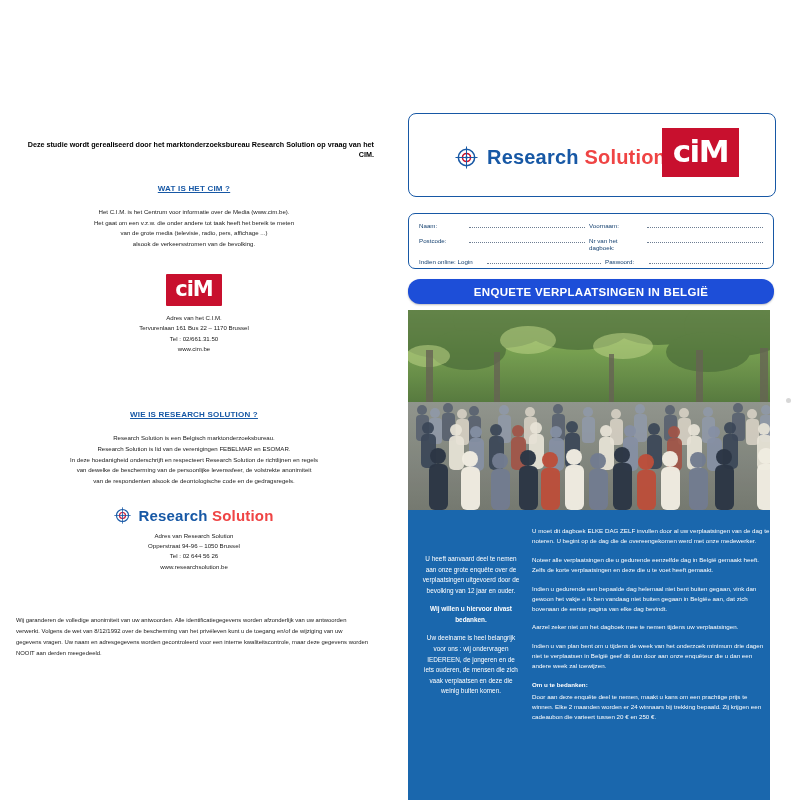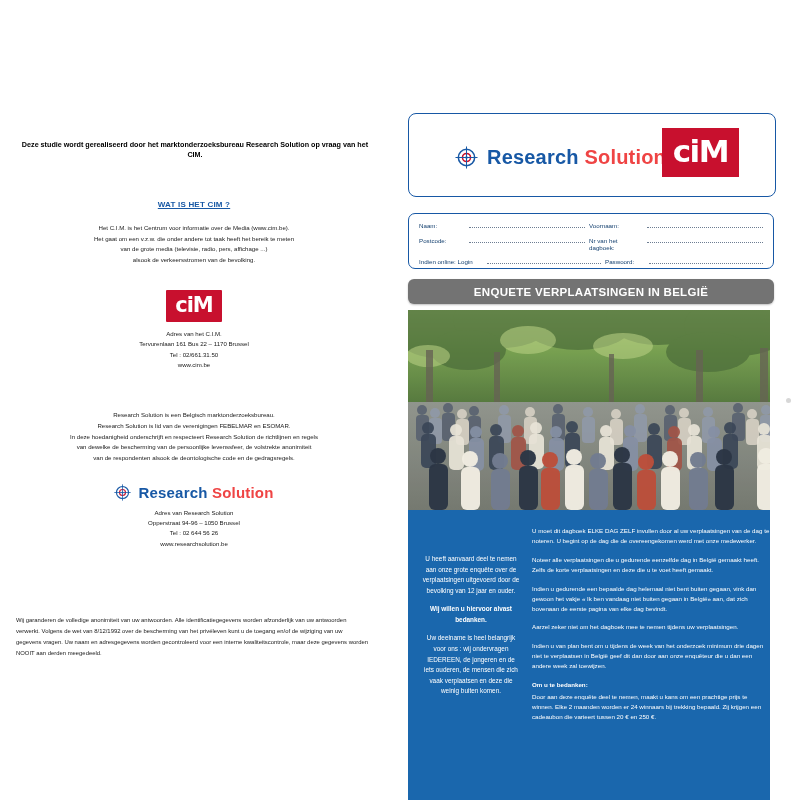--- a/index.html
+++ b/index.html
@@ -17,23 +17,23 @@
   .left{
     position:absolute;
     left:14px; top:140px;
     width:360px;
     text-align:center;
   }
   .lead{
     font-size:7.2px;
     font-weight:bold;
     color:#000;
-    text-align:center;
+    text-align:right;
     line-height:1.4;
-    margin:0 0 40px 0;
+    margin:0 0 24px 0;
     padding-left:2px;
   }
   .sect-title{
     color:#1758a5;
     font-weight:bold;
     font-size:8px;
     text-decoration:underline;
     margin:16px 0 14px 0;
     letter-spacing:.2px;
   }
@@ -130,22 +130,22 @@
   }
   .form-row{display:flex;align-items:baseline;gap:4px;margin-bottom:5.5px;}
   .form-label{width:46px;flex:none;}
   .dots{flex:1;border-bottom:1px dotted #6d7d92;height:7px;}
   .form-label2{width:54px;flex:none;text-align:left;}
 
   
   .banner{
     position:absolute;left:0;top:166px;
     width:366px;height:25px;
-    background:#737373;
-    border-radius:6px;
+    background:#1d4ed8;
+    border-radius:12px;
     display:flex;align-items:center;justify-content:center;
     box-shadow:0 1px 2px rgba(0,0,0,.25);
   }
   .banner span{
     color:#fff;font-weight:bold;font-size:11.5px;letter-spacing:.3px;
   }
 
   
   .photo{
     position:absolute;left:0;top:197px;
@@ -213,20 +213,21 @@
     <div class="addr">
       <div>Adres van het C.I.M.</div>
       <div>Tervurenlaan 161 Bus 22 – 1170 Brussel</div>
       <div>Tel : 02/661.31.50</div>
       <div>www.cim.be</div>
     </div>
 
     <div class="sp-24"></div>
     <div class="sp-16"></div>
 
+    <div class="sect-title">WIE IS RESEARCH SOLUTION ?</div>
     <div class="body-txt" style="white-space:pre-line">Research Solution is een Belgisch marktonderzoeksbureau.
 Research Solution is lid van de verenigingen  FEBELMAR en ESOMAR.
 In deze hoedanigheid onderschrijft en respecteert Research Solution de richtlijnen en regels
 van dewelke de bescherming van de persoonlijke levenssfeer, de volstrekte anonimiteit
 van de respondenten alsook de deontologische code en de gedragsregels.</div>
 
     <div class="sp-16"></div>
 
     <div class="rs-logo">
       <span>

